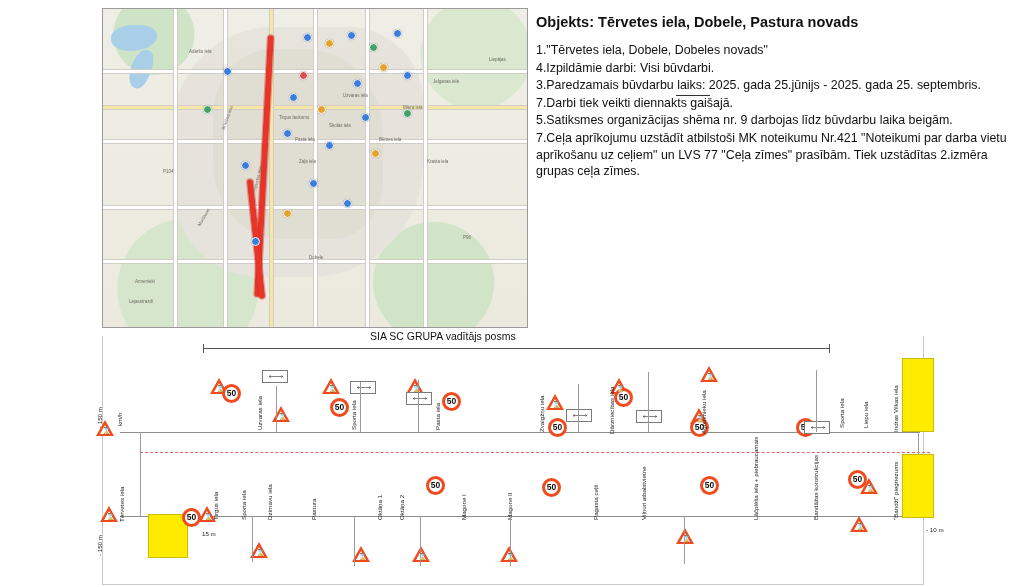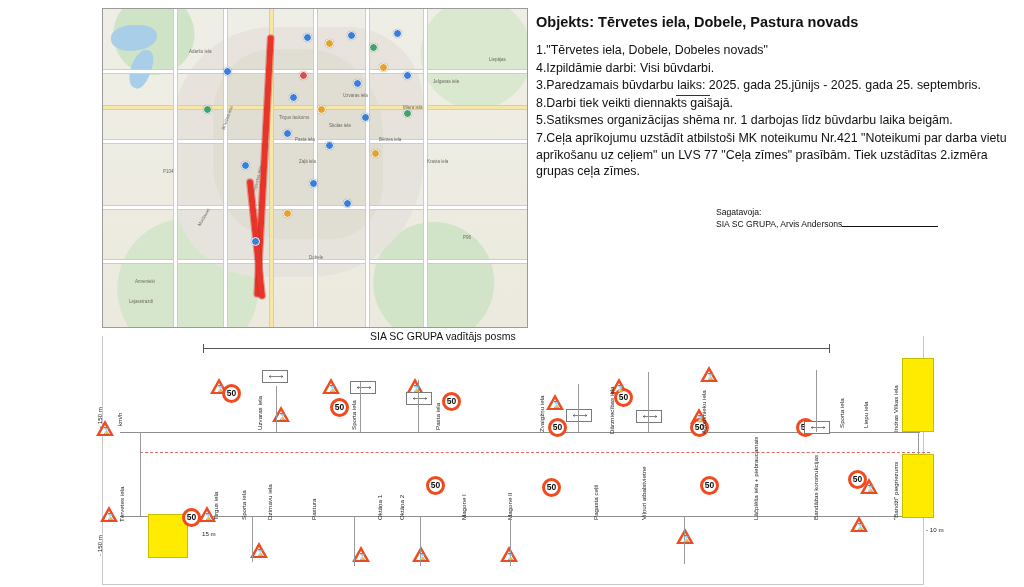--- a/index.html
+++ b/index.html
@@ -357,30 +357,24 @@
   <div class="map-label" style="left:32px;top:270px;">Annenieki</div>
   <div class="map-label" style="left:360px;top:226px;">P96</div>
   <div class="map-label" style="left:60px;top:160px;">P104</div>
 </div>
 
 <div class="text-panel">
   <h1 class="obj-title">Objekts: Tērvetes iela, Dobele, Pastura novads</h1>
   <p class="desc-line">1."Tērvetes iela, Dobele, Dobeles novads"</p>
   <p class="desc-line">4.Izpildāmie darbi: Visi būvdarbi.</p>
   <p class="desc-line">3.Paredzamais būvdarbu laiks: 2025. gada 25.jūnijs - 2025. gada 25. septembris.</p>
-  <p class="desc-line">8.Darbi tiek veikti diennakts gaišajā.</p>
-  <p class="desc-line">5.Satiksmes organizācijas shēma nr. 1 darbojas līdz būvdarbu laika beigām.</p>
+  <p class="desc-line">7.Darbi tiek veikti diennakts gaišajā.</p>
+  <p class="desc-line">5.Satiksmes organizācijas shēma nr. 9 darbojas līdz būvdarbu laika beigām.</p>
   <p class="desc-line">7.Ceļa aprīkojumu uzstādīt atbilstoši MK noteikumu Nr.421 "Noteikumi par darba vietu aprīkošanu uz ceļiem" un LVS 77 "Ceļa zīmes" prasībām. Tiek uzstādītas 2.izmēra grupas ceļa zīmes.</p>
 
-  <div class="sign-block">
-    <div>Sagatavoja:</div>
-    <div>
-      <span>SIA SC GRUPA, Arvis Andersons</span><span class="underline-gap"></span>
-    </div>
-  </div>
 </div>
 <div class="small-rule"></div>
 
 <div class="scheme">
   <div class="panel-border"></div>
   <div class="scheme-title">SIA SC GRUPA vadītājs posms</div>
   <div class="span-bar"></div>
 
   <div class="road-line" style="left:120px;top:102px;width:800px;"></div>
   <div class="road-line red" style="left:140px;top:122px;width:790px;"></div>

